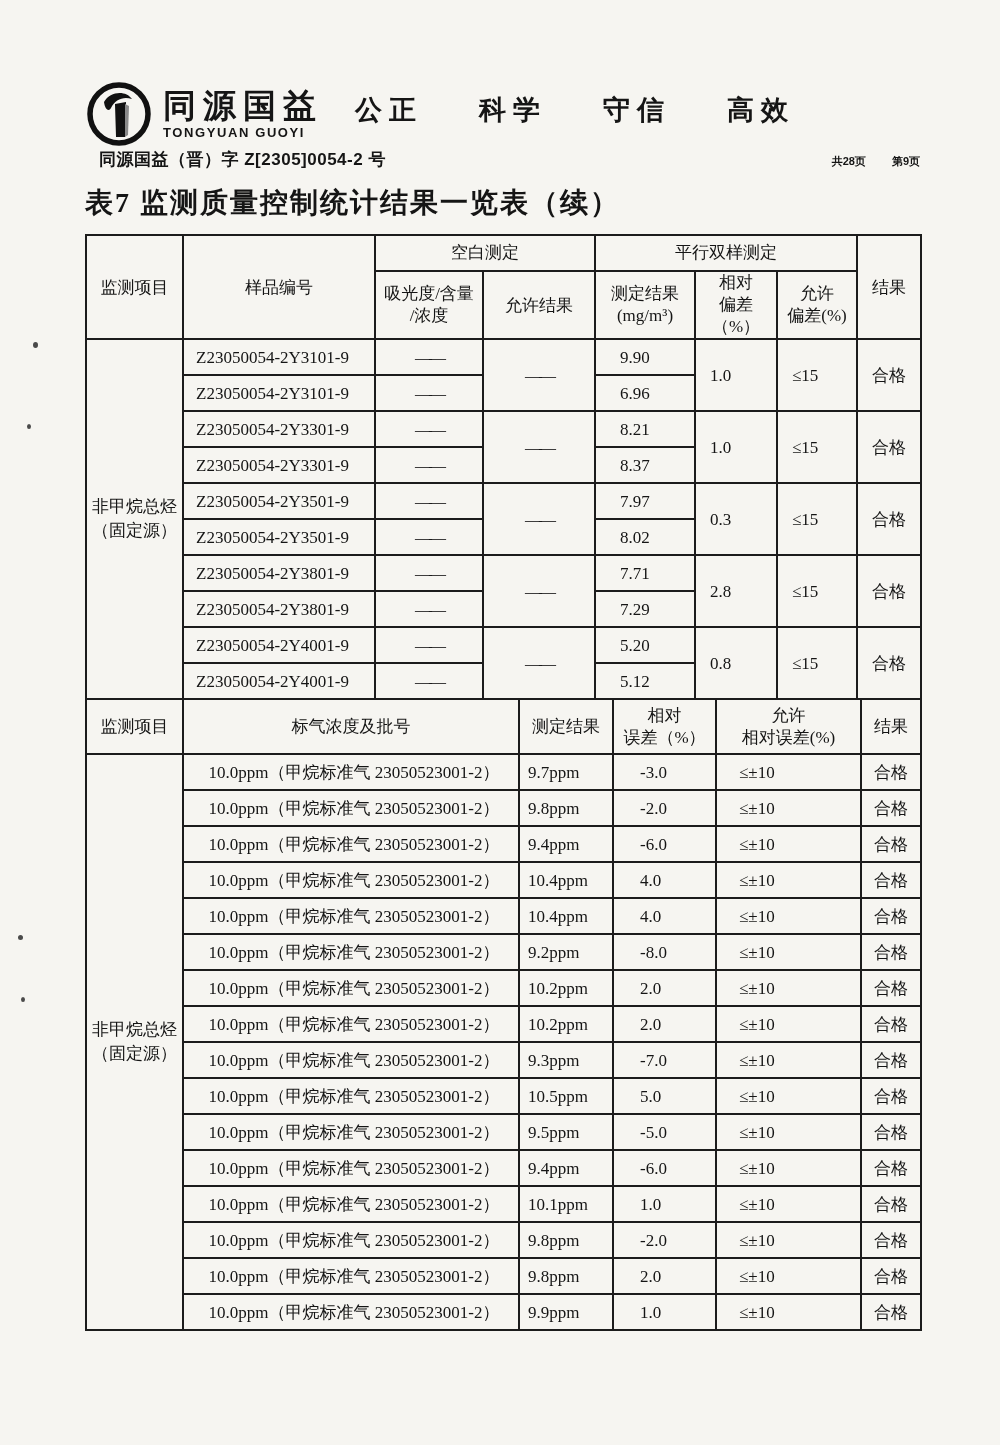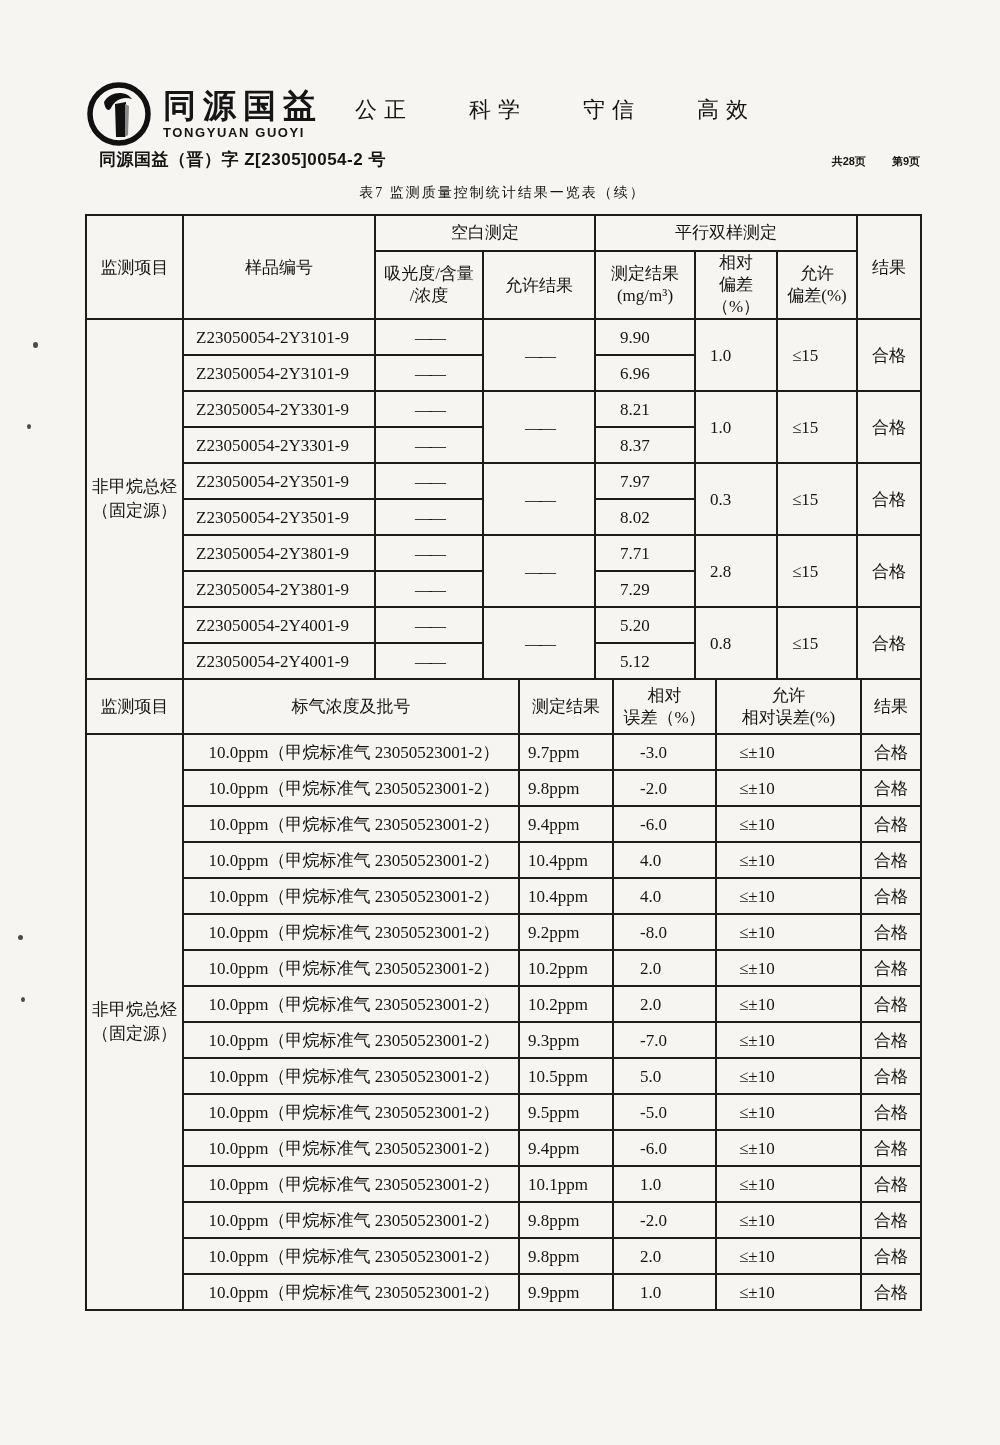--- a/index.html
+++ b/index.html
@@ -13,27 +13,27 @@
   }
   .page { position: absolute; inset: 0; padding: 80px 80px 0 85px; }
   .sans { font-family: "Liberation Sans", "DejaVu Sans", sans-serif; }
 
   
   .hdr { display: flex; align-items: center; }
   .logo-wrap { display: flex; align-items: center; gap: 10px; }
   .brand-cn { font-size: 33px; font-weight: bold; letter-spacing: 7px; line-height: 1; }
   .brand-en { font-size: 13px; font-weight: bold; letter-spacing: 1.6px; margin-top: 3px; }
   .slogans { display: flex; gap: 56px; margin-left: 32px; margin-top: -8px; }
-  .slogan { font-size: 22px; font-weight: normal; letter-spacing: 7px; white-space: nowrap; }
+  .slogan { font-size: 27px; font-weight: bold; letter-spacing: 7px; white-space: nowrap; }
 
   .docline { display: flex; justify-content: space-between; align-items: baseline; margin-top: 0; padding-left: 14px; }
   .doc-no { font-size: 17px; font-weight: bold; letter-spacing: 0.5px; }
   .pagenums { display: flex; gap: 26px; font-size: 11px; font-weight: bold; }
 
-  .title { text-align: center; font-size: 14px; font-weight: normal; letter-spacing: 2px; margin-top: 13px; }
+  .title { text-align: left; font-size: 28px; font-weight: bold; letter-spacing: 2px; margin-top: 13px; }
 
   
   .tblzone { margin-top: 12px; }
   table { border-collapse: collapse; table-layout: fixed; width: 835px; }
   td, th { border: 2px solid #1c1c1c; font-size: 17px; font-weight: normal;
            vertical-align: middle; text-align: center; line-height: 1.25;
            overflow: hidden; padding: 0 2px; }
   .t1 .hrow1 { height: 36px; }
   .t1 .hrow2 { height: 56px; }
   .t1 .brow  { height: 36px; }

